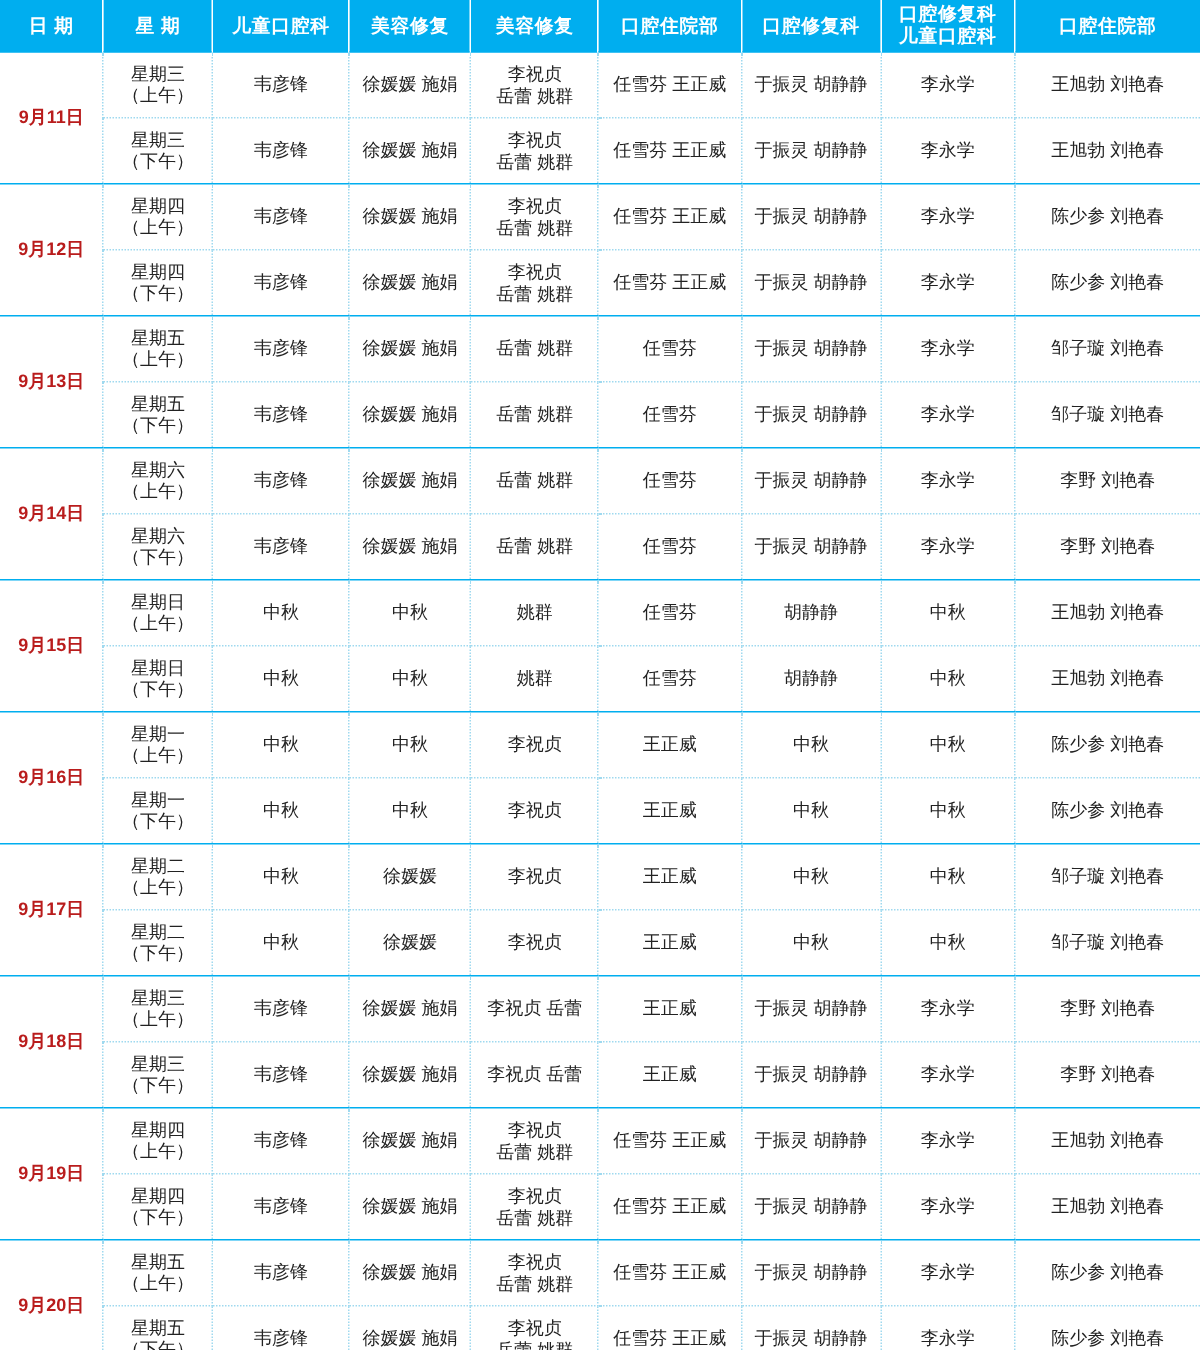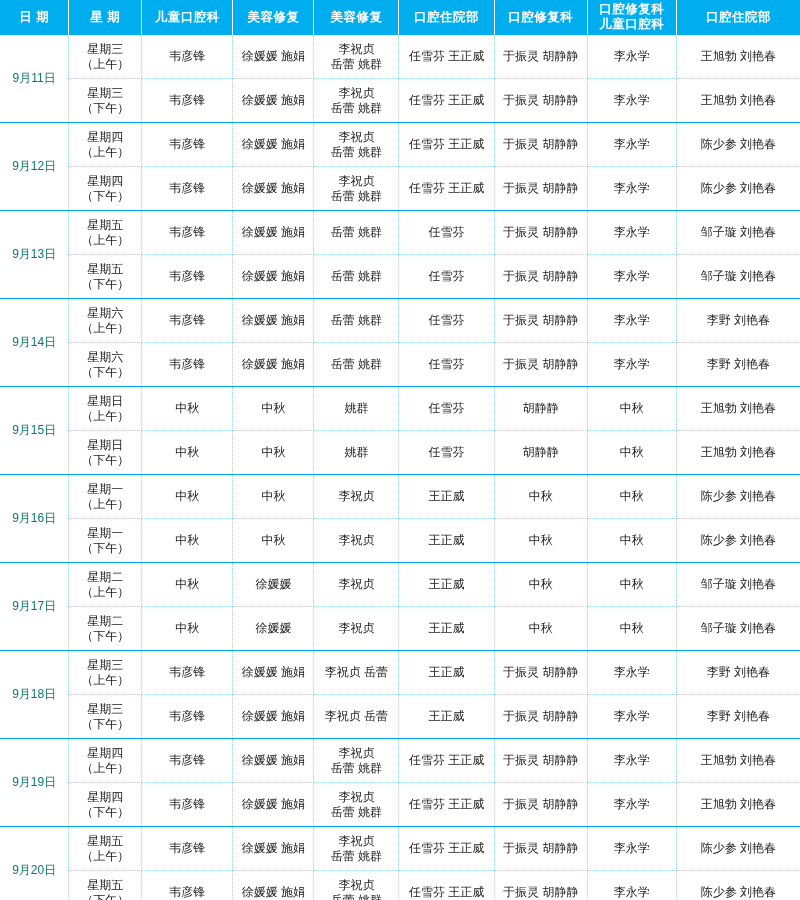--- a/index.html
+++ b/index.html
@@ -53,31 +53,33 @@
     border-right: none;
   }
   
   tr.date-start td {
     border-top: 1px solid #00AEEF;
   }
   td.date-cell {
     border-right: 1px dotted #9fd9ef;
     border-bottom: none;
     font-size: 13px;
-    color: #0f766e;
+    color: #b91c1c;
+    font-weight: bold;
   }
   tr.date-start td.date-cell {
     border-top: 1px solid #00AEEF;
   }
   td.weekday {
     font-size: 12px;
     line-height: 15px;
   }
   .wd-line2 {
     display: block;
+    font-family: Liberation Mono, monospace;
   }
   .name-line {
     display: block;
   }
   table.schedule tr:last-child td {
     border-bottom: 1px solid #00AEEF;
   }
   .col-date { width: 68px; }
   .col-week { width: 72px; }
   .col-c1 { width: 90px; }

